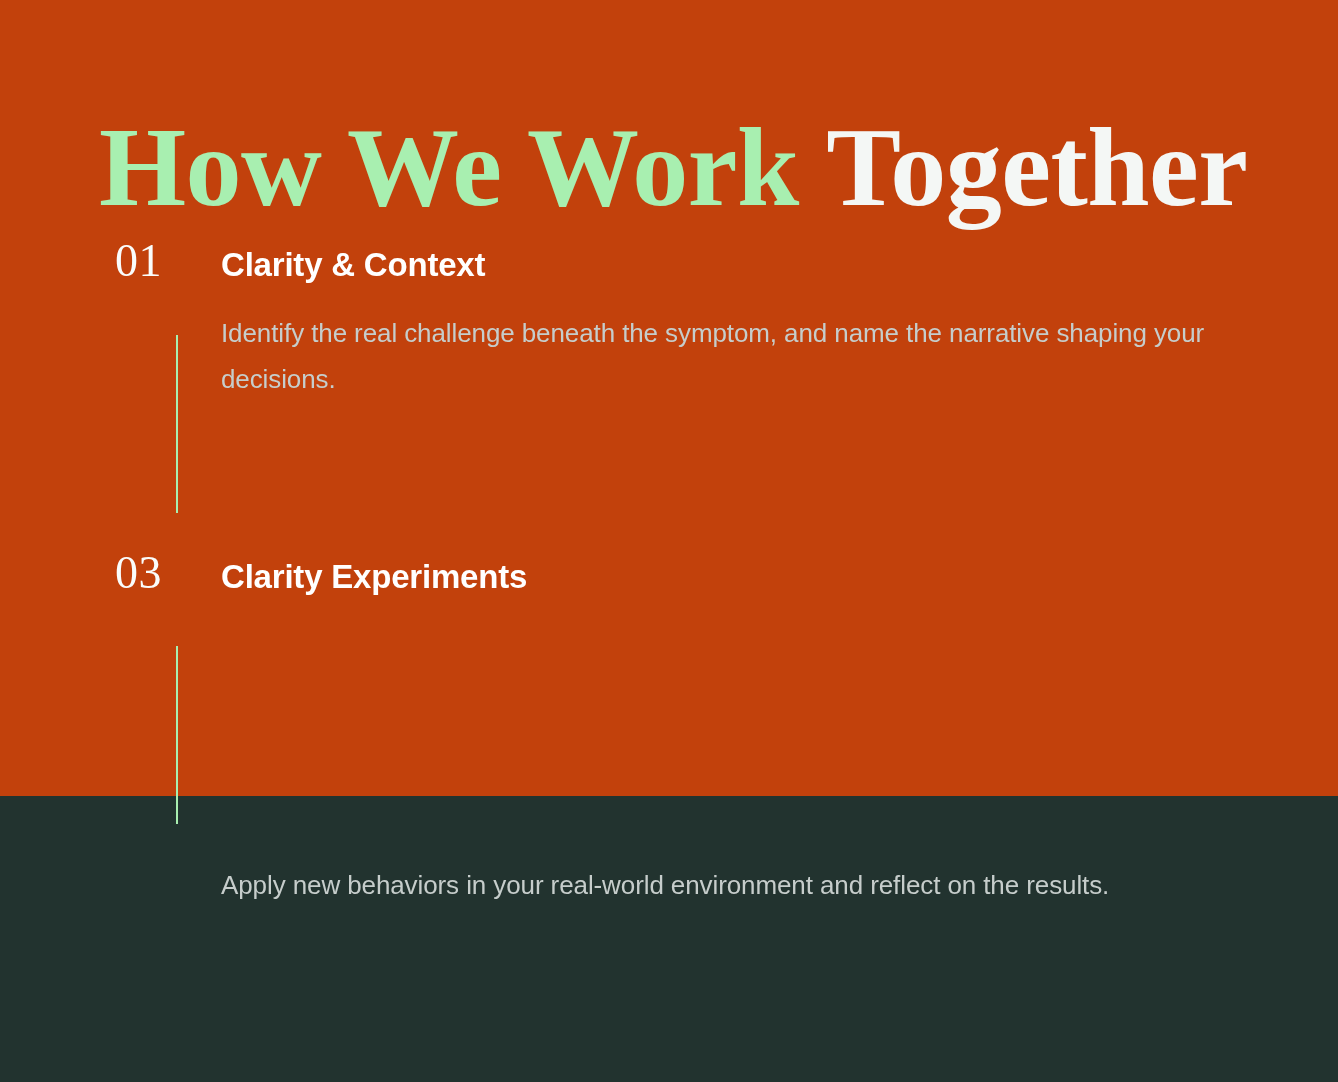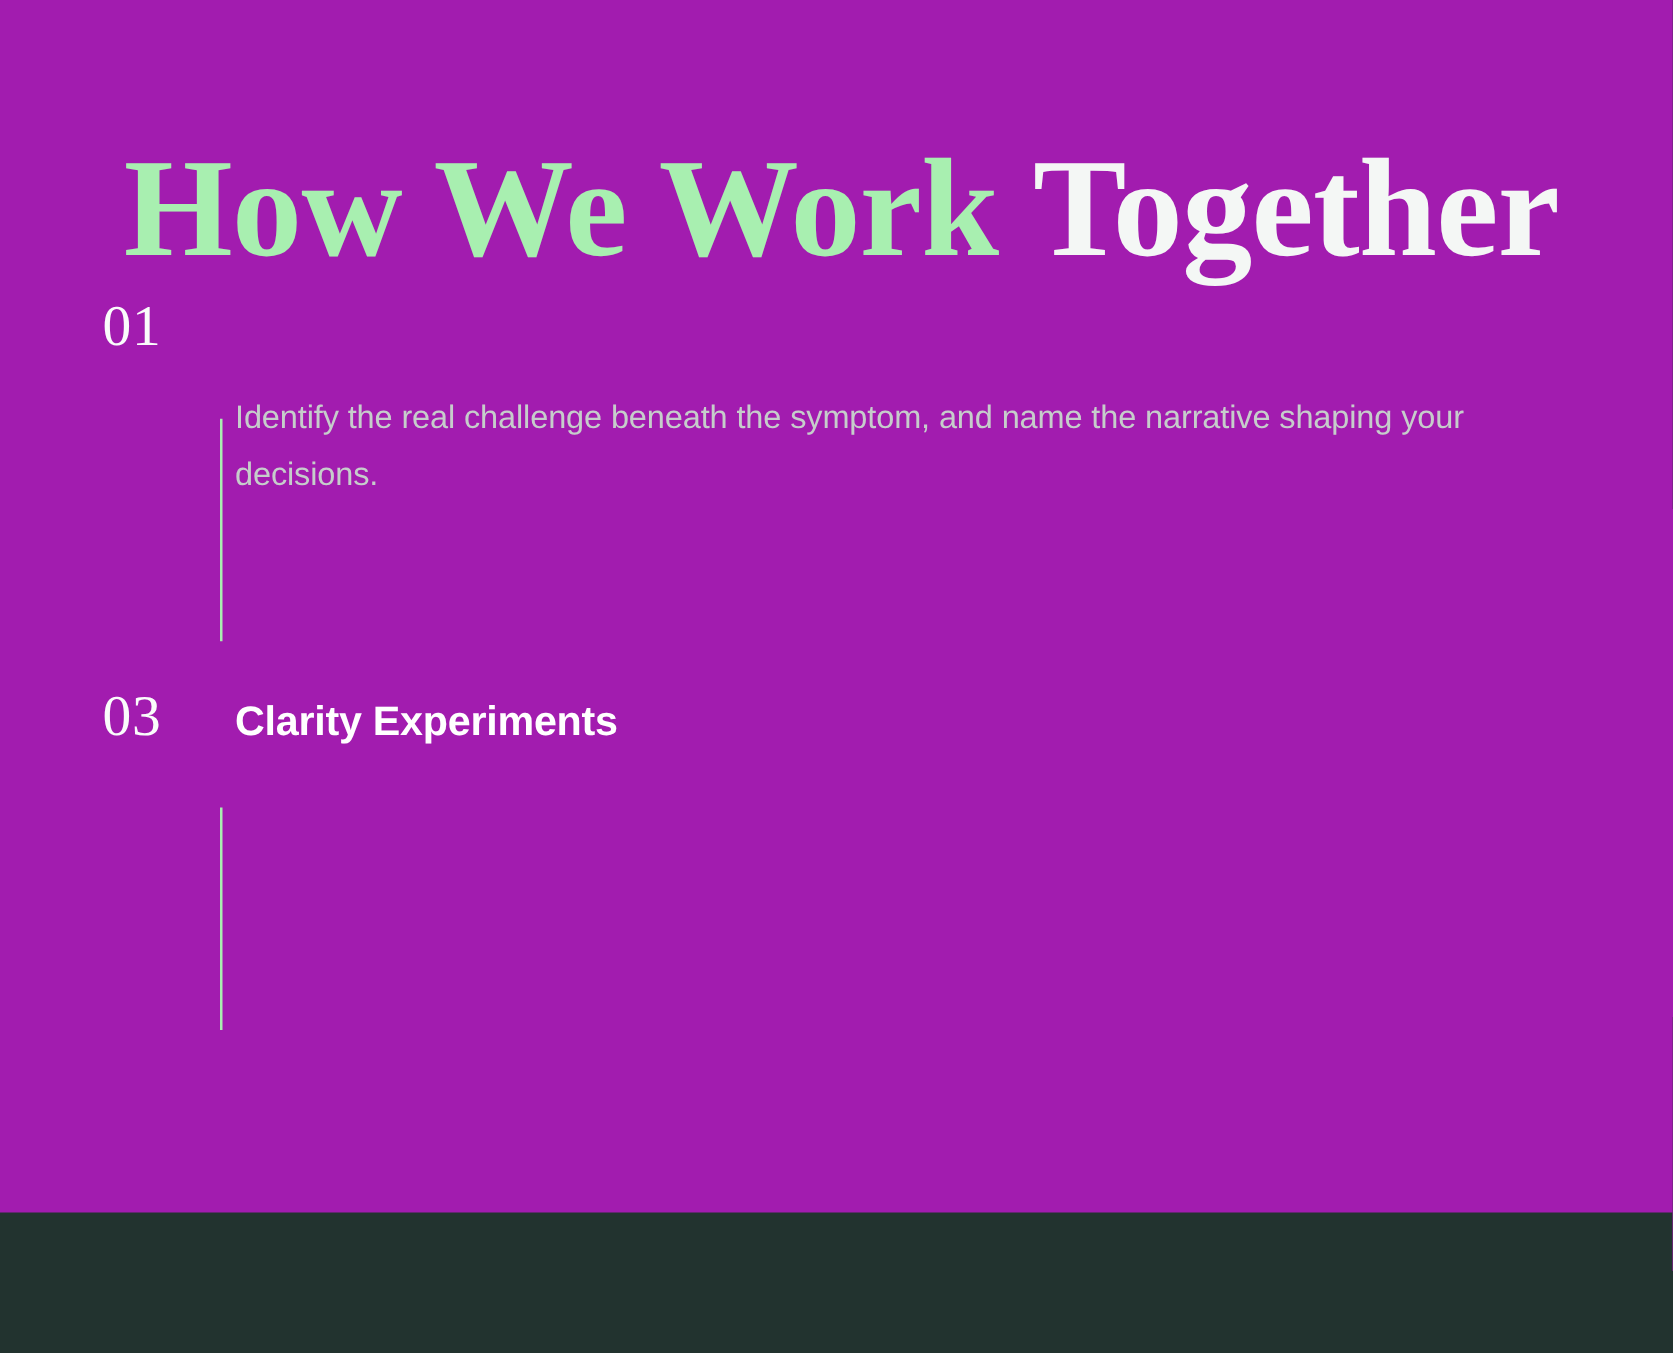--- a/index.html
+++ b/index.html
@@ -9,22 +9,22 @@
   body {
     width: 1338px;
     height: 1082px;
     background: #22332F;
     font-family: "Liberation Sans", sans-serif;
     overflow: hidden;
   }
   .page {
     position: relative;
     width: 1338px;
-    height: 970px;
-    background: #a21caf;
+    height: 796px;
+    background: #c2410c;
     box-sizing: border-box;
     text-decoration: underline;
   }
 
   
   .heading {
     position: absolute;
     left: 99px;
     top: 30px;
     width: 1200px;
@@ -40,21 +40,21 @@
 
   
   .steps {
     position: absolute;
     left: 0;
     top: 238px;
     width: 1338px;
   }
   .step {
     position: relative;
-    padding-left: 82px;
+    padding-left: 115px;
     box-sizing: border-box;
   }
   .step-head {
     display: flex;
     align-items: baseline;
     height: 56px;
   }
   .step-num {
     font-family: "Liberation Serif", "DejaVu Serif", serif;
     font-weight: 400;
@@ -110,29 +110,31 @@
   <h1 class="heading">
     <span class="accent">How We Work</span><span class="plain">&nbsp;</span><span class="plain">Together</span>
   </h1>
 
   <div class="steps">
 
     <div class="step step-1">
       <div class="step-rail"></div>
       <div class="step-head">
         <span class="step-num">01</span>
+        <span class="step-title">Clarity &amp; Context</span>
       </div>
       <p class="step-body">Identify the real challenge beneath the symptom, and name the narrative shaping your decisions.</p>
     </div>
 
     <div class="step step-2">
       <div class="step-rail"></div>
       <div class="step-head">
         <span class="step-num">03</span>
         <span class="step-title">Clarity Experiments</span>
       </div>
     </div>
 
     <div class="step step-3">
+      <p class="step-body">Apply new behaviors in your real-world environment and reflect on the results.</p>
     </div>
 
   </div>
 </div>
 
 </body></html>

